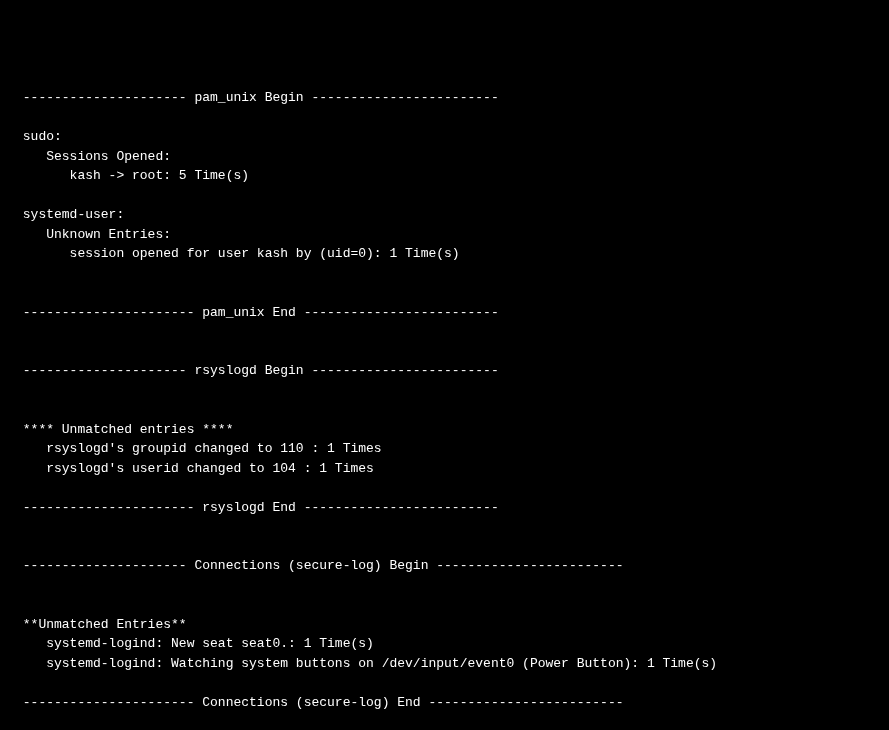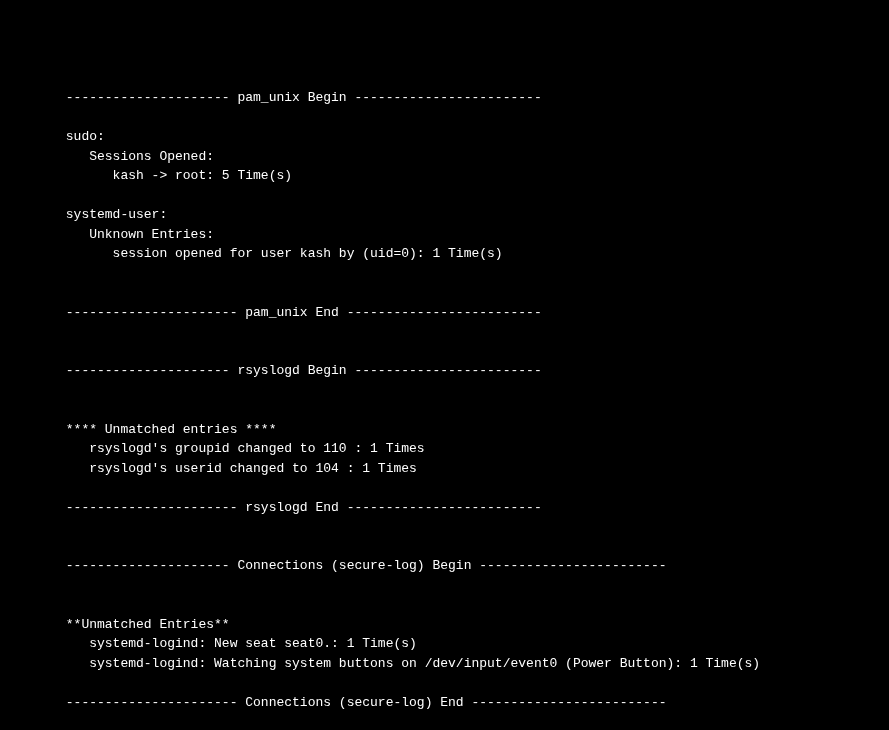--- a/index.html
+++ b/index.html
@@ -11,21 +11,20 @@
       padding: 10px 15px;
       margin: 0;
       white-space: pre;
       width: 889px;
       height: 730px;
       box-sizing: border-box;
       overflow: hidden;
     }
     .log-line {
       display: block;
-      margin-left: 43px;
     }
   </style>
 </head>
 <body>
 
 
 
 <div id="terminal"><span class="log-line"> --------------------- pam_unix Begin ------------------------ </span><span class="log-line"> </span><span class="log-line"> sudo:</span><span class="log-line">    Sessions Opened:</span><span class="log-line">       kash -&gt; root: 5 Time(s)</span><span class="log-line"> </span><span class="log-line"> systemd-user:</span><span class="log-line">    Unknown Entries:</span><span class="log-line">       session opened for user kash by (uid=0): 1 Time(s)</span><span class="log-line"> </span><span class="log-line"> </span><span class="log-line"> ---------------------- pam_unix End ------------------------- </span><span class="log-line"> </span><span class="log-line"> </span><span class="log-line"> --------------------- rsyslogd Begin ------------------------ </span><span class="log-line"> </span><span class="log-line"> </span><span class="log-line"> **** Unmatched entries ****</span><span class="log-line">    rsyslogd's groupid changed to 110 : 1 Times</span><span class="log-line">    rsyslogd's userid changed to 104 : 1 Times</span><span class="log-line"> </span><span class="log-line"> ---------------------- rsyslogd End ------------------------- </span><span class="log-line"> </span><span class="log-line"> </span><span class="log-line"> --------------------- Connections (secure-log) Begin ------------------------ </span><span class="log-line"> </span><span class="log-line"> </span><span class="log-line"> **Unmatched Entries**</span><span class="log-line">    systemd-logind: New seat seat0.: 1 Time(s)</span><span class="log-line">    systemd-logind: Watching system buttons on /dev/input/event0 (Power Button): 1 Time(s)</span><span class="log-line"> </span><span class="log-line"> ---------------------- Connections (secure-log) End ------------------------- </span><span class="log-line"> </span></div>
 
 

